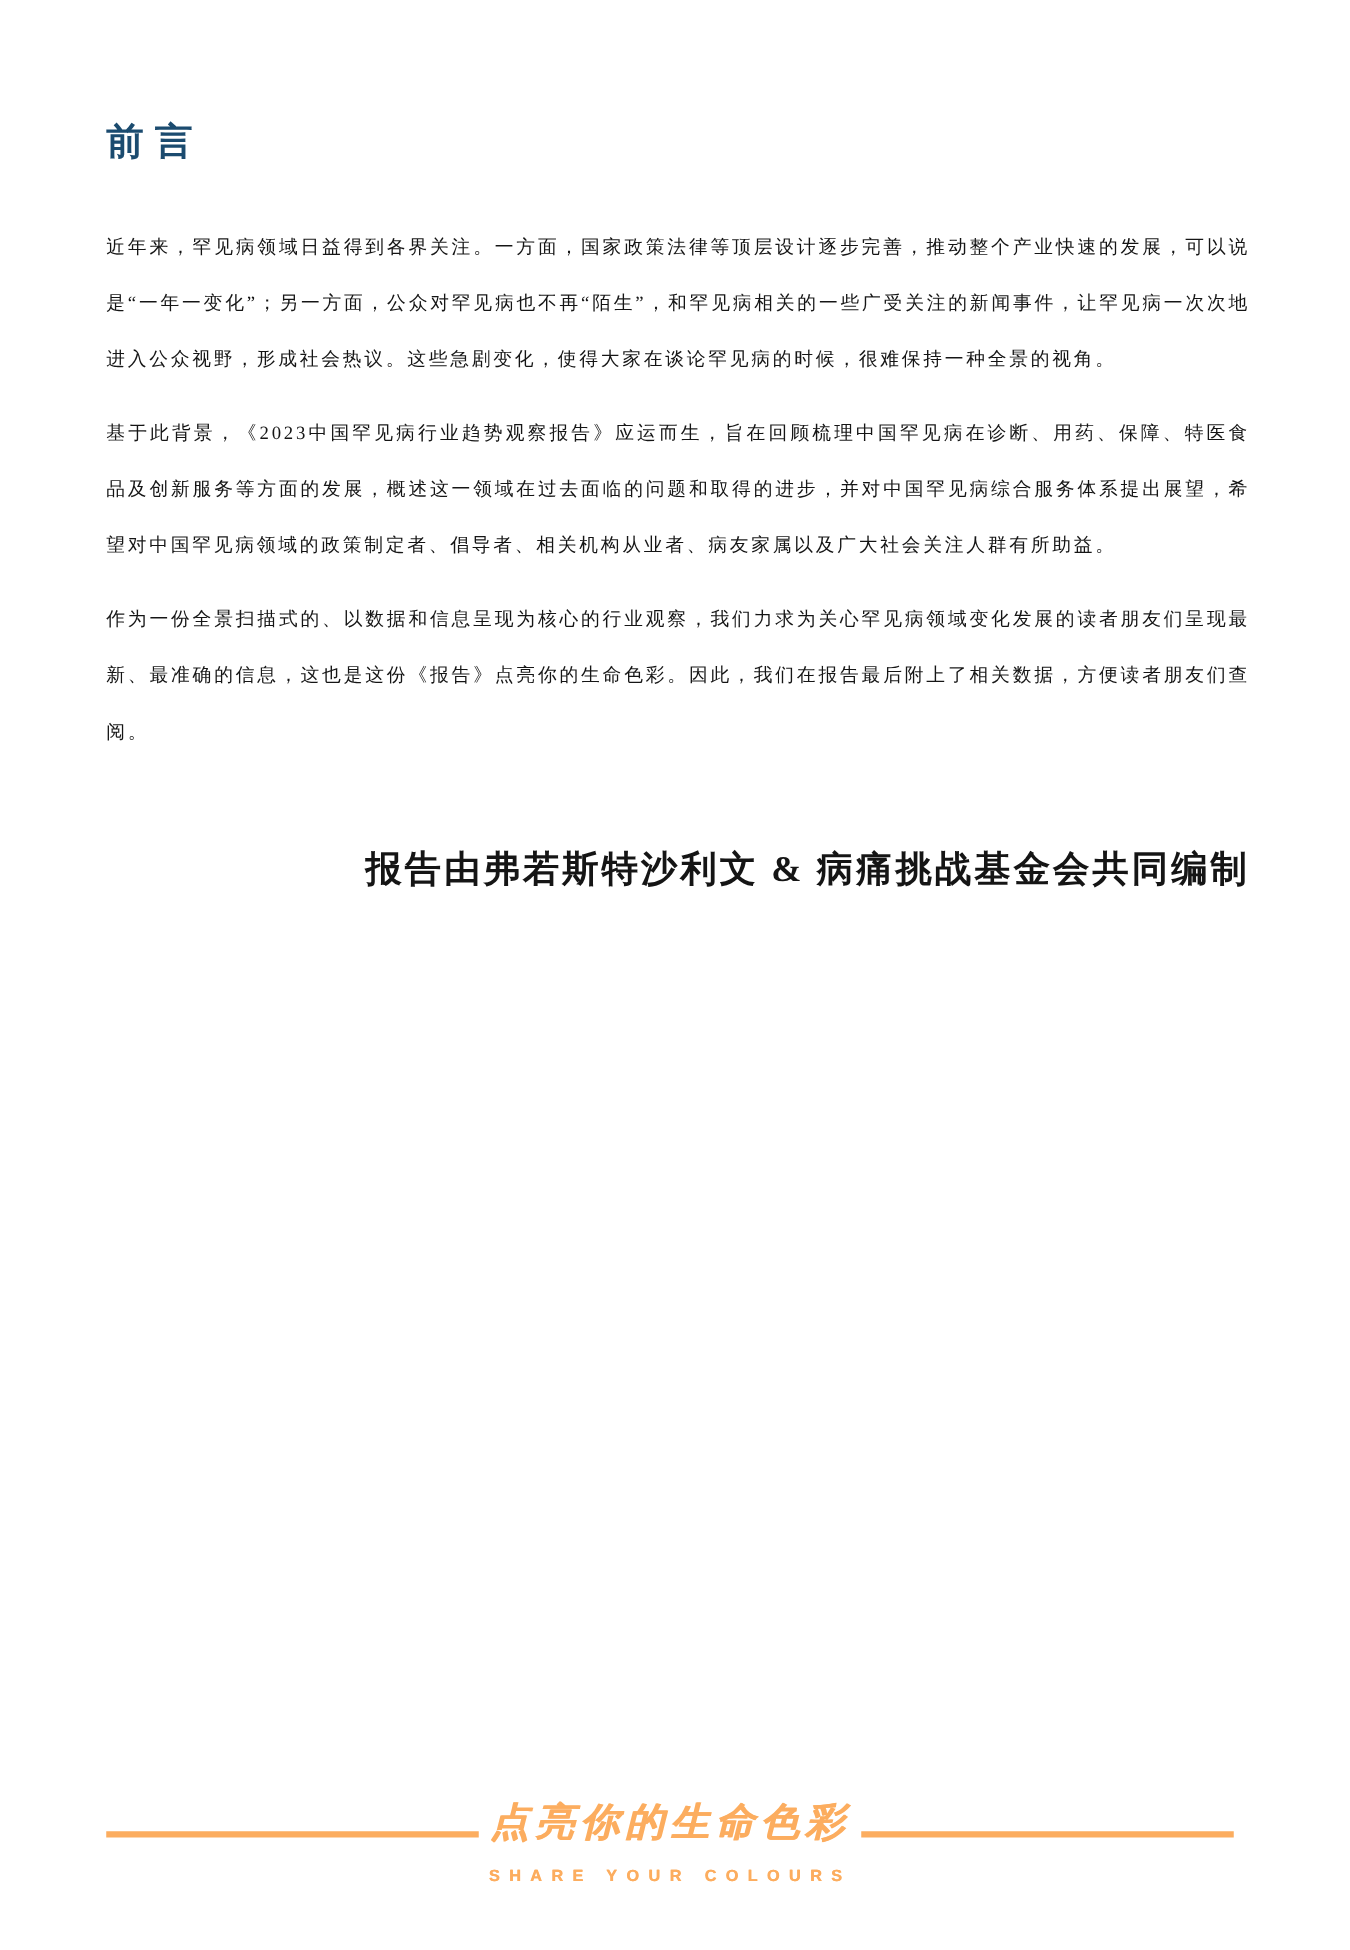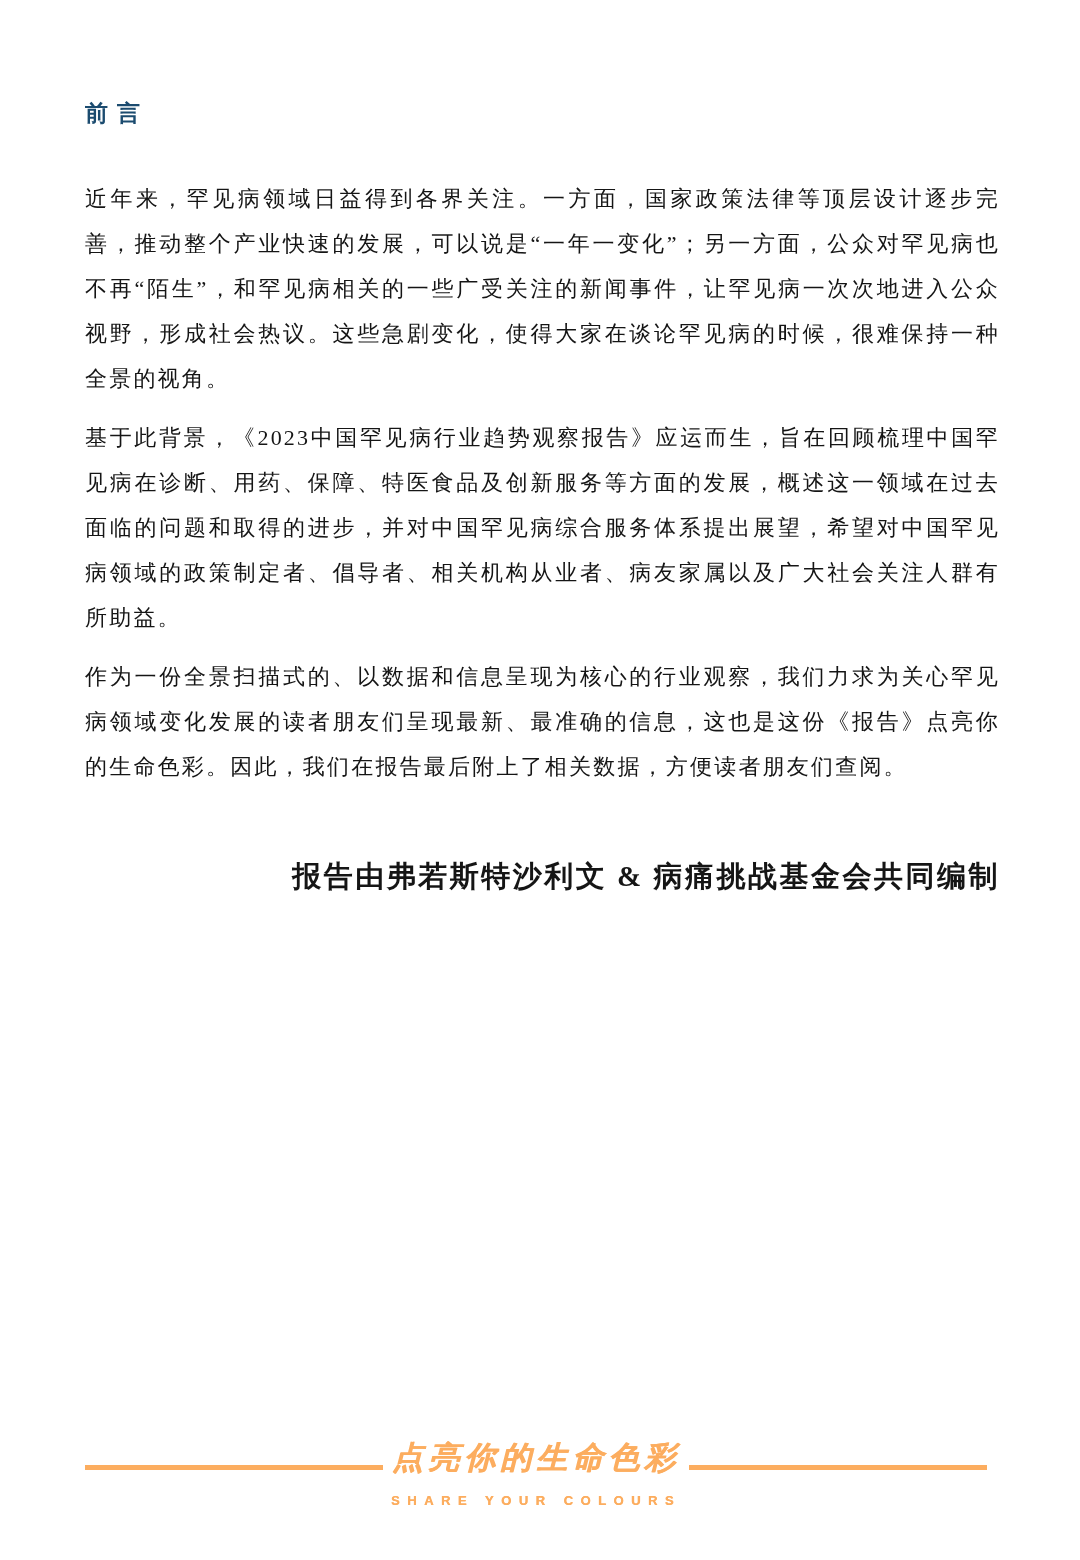--- a/index.html
+++ b/index.html
@@ -10,29 +10,29 @@
     height: 1560px;
     margin: 0 auto;
     background: #ffffff;
     overflow: hidden;
     font-family: "Liberation Serif", "DejaVu Serif", serif;
   }
   .content {
     padding: 92px 80px 0 85px;
   }
   .page-title {
-    font-size: 23px;
+    font-size: 30px;
     line-height: 44px;
     font-weight: bold;
     letter-spacing: 9px;
     color: var(--heading-blue, #1B4B6F);
     margin-bottom: 40px;
   }
   .body-text .para {
-    font-size: 22px;
+    font-size: 15px;
     line-height: 45px;
     letter-spacing: 2.2px;
     color: var(--body-text, #151515);
     text-align: justify;
     margin-bottom: 14px;
   }
   .credit {
     font-size: 29px;
     line-height: 30px;
     font-weight: bold;

